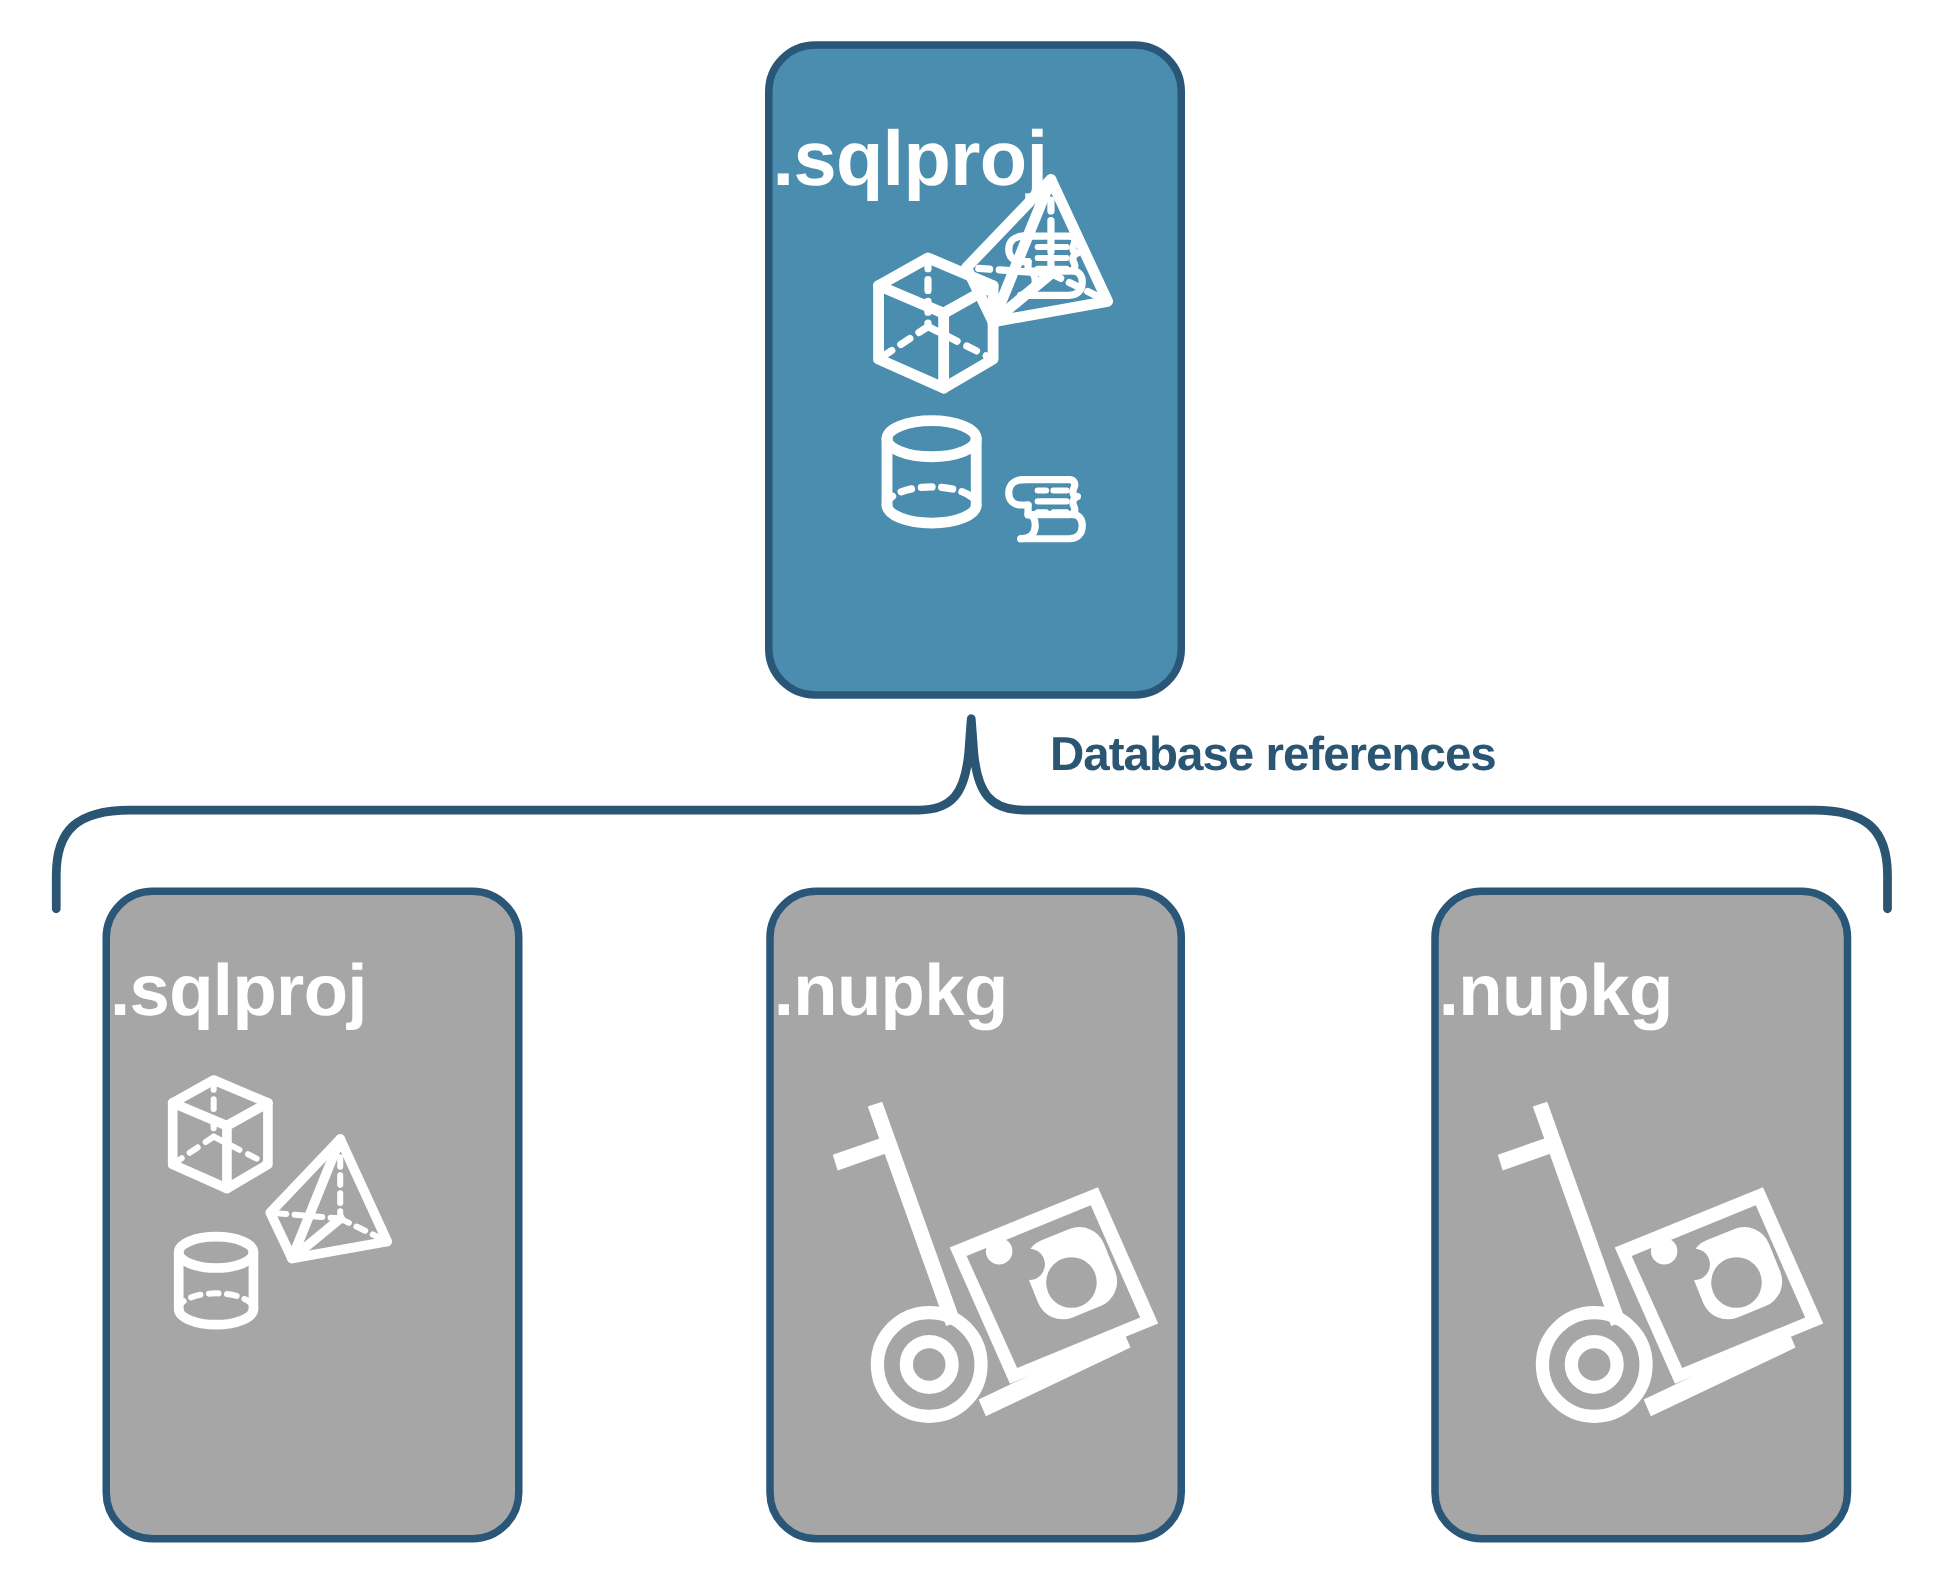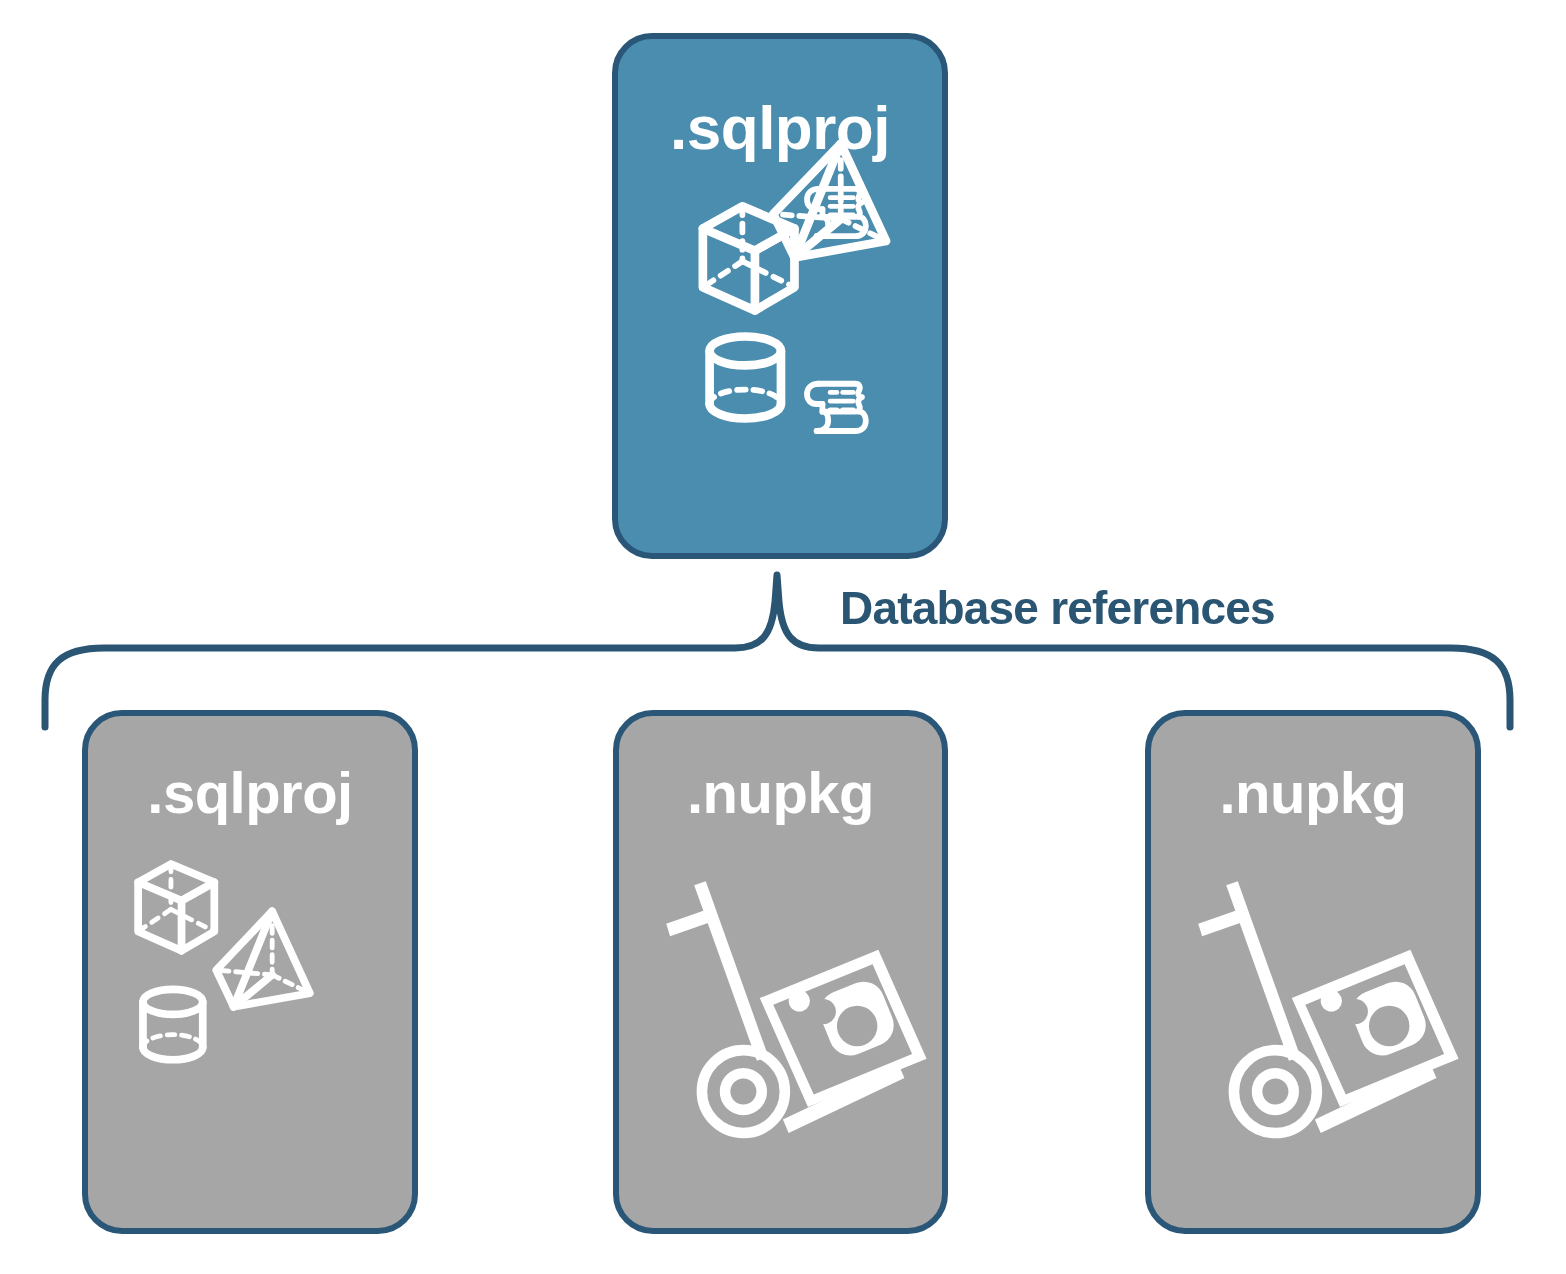--- a/index.html
+++ b/index.html
@@ -37,21 +37,20 @@
   .card-primary {
     background: #4A8DAF;
   }
   .card-secondary {
     background: #A6A6A6;
   }
   .card-title {
     position: absolute;
     left: 0;
     right: 0;
-    text-align: center;
     color: #ffffff;
     font-weight: bold;
     letter-spacing: -0.5px;
     line-height: 1;
     user-select: none;
   }
   #card-root {
     left: 612px;
     top: 33px;
     width: 336px;
@@ -87,21 +86,21 @@
     position: absolute;
     left: 0;
     top: 0;
     width: 100%;
     height: 100%;
   }
   .brace-label {
     position: absolute;
     left: 840px;
     top: 585px;
-    font-size: 46px;
+    font-size: 38px;
     font-weight: bold;
     color: #2A5573;
     letter-spacing: -0.8px;
     white-space: nowrap;
     line-height: 1;
     user-select: none;
   }
 </style>
 </head>
 <body>

